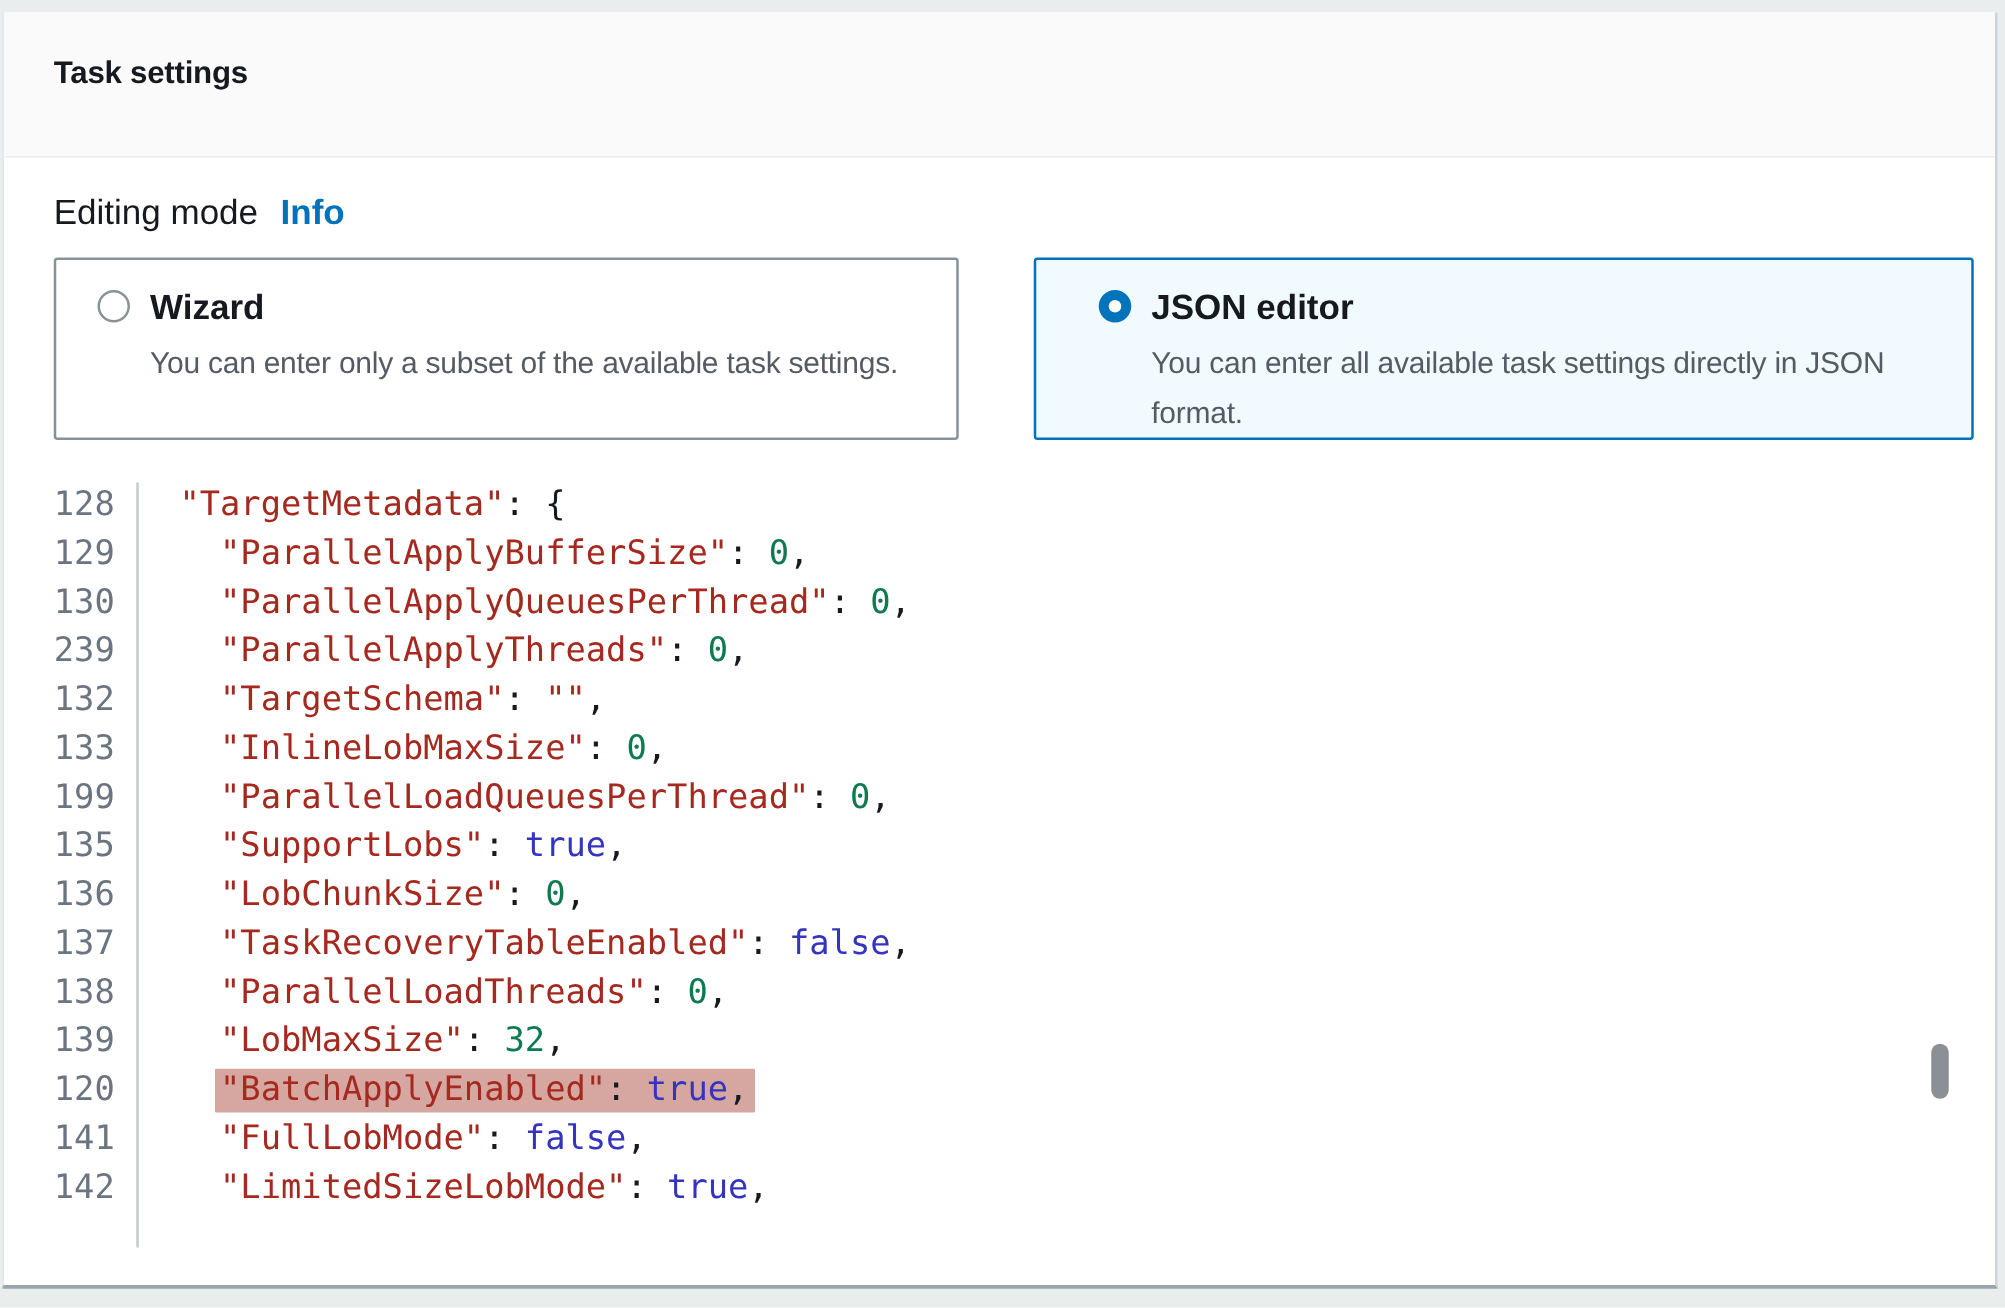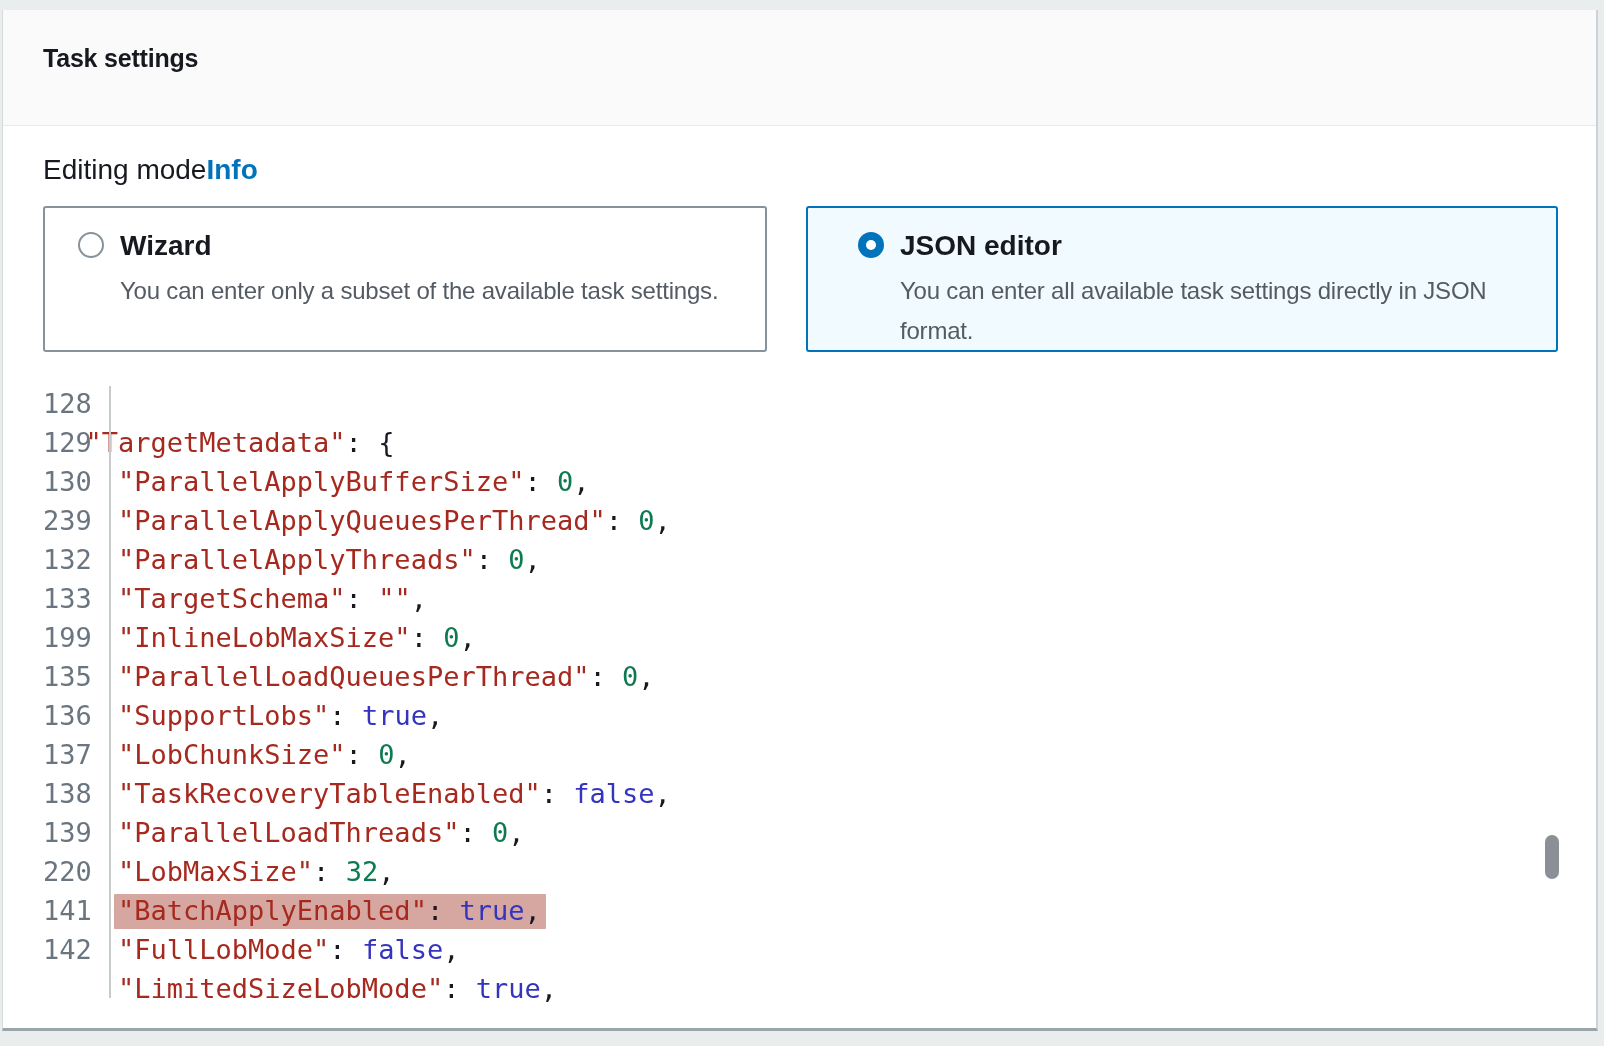--- a/index.html
+++ b/index.html
@@ -18,25 +18,25 @@
     border-bottom:3px solid #9aa4ab;
   }
   .card-header {
     height:116px; background:#fafafa;
     border-bottom:1px solid #e9ebeb;
     padding:34px 0 0 40px;
   }
   .card-title { font-size:25px; font-weight:700; letter-spacing:-0.2px; }
   .card-body { padding:28px 0 0 40px; position:relative; height:900px; }
 
-  .field-label-row { display:flex; align-items:baseline; height:40px; }
+  .field-label-row { display:flex; align-items:baseline; gap:18px; height:40px; }
   .field-label { font-size:28px; color:var(--text-dark,#16191f); }
   .info-link { font-size:28px; font-weight:700; color:var(--accent,#0073bb); cursor:pointer; text-decoration:none;text-align:center; }
 
-  .tiles { display:flex; gap:39px; margin-top:12px; }
+  .tiles { display:flex; gap:60px; margin-top:12px; }
   .tile {
     height:146px; border-radius:3px; background:#ffffff;
     border:2px solid #87939a; padding:22px 20px 0 33px;
     display:flex; align-items:flex-start; cursor:pointer;
   }
   .tile.selected { border-color:var(--accent,#0073bb); background:var(--tile-selected-bg,#f1faff); }
   .tile-wizard { width:724px; }
   .tile-json { width:752px; padding-left:50px; }
   .radio {
     width:26px; height:26px; border-radius:50%;
@@ -50,21 +50,21 @@
     border-radius:50%; background:#ffffff;
   }
   .tile-text { margin-left:16px; overflow:hidden; }
   .tile-label { font-size:28px; font-weight:700; line-height:32px; }
   .tile-desc { margin-top:9px; font-size:24px; line-height:40px; color:var(--text-gray,#545b64); letter-spacing:-0.2px; white-space:nowrap; }
   .tile-desc span { display:block; }
 
   
   .code { position:relative; margin-top:32px; font-family:"DejaVu Sans Mono", monospace; font-size:27px; }
   .gutter-line { position:absolute; left:66px; top:2px; width:2px; height:612px; background:#c6cbce; }
-  .code-row { display:flex; height:39px; line-height:39px; white-space:pre;flex-direction:column; }
+  .code-row { display:flex; height:39px; line-height:39px; white-space:pre; }
   .gutter { width:58px; text-align:right; padding-right:10px; color:#6a7580; flex:0 0 auto; }
   .line-content { padding-left:10px; }
   .tk-key { color:var(--syntax-key,#a6291f); }
   .tk-punct { color:#16191f; }
   .tk-num { color:var(--syntax-number,#0e7a4f); }
   .tk-bool { color:var(--syntax-boolean,#3434be); }
   .tk-str { color:var(--syntax-key,#a6291f); }
   .tk-brace { color:#16191f; }
   .hl { background:var(--highlight,#d5a7a0); padding:1px 5px 3px 4px; margin-left:-4px; border-radius:1px; }
 
@@ -121,21 +121,21 @@
         <div class="code-row"><span class="gutter">130</span><span class="line-content">    <span><span class="tk-key">"ParallelApplyQueuesPerThread"</span><span class="tk-punct">: </span><span class="tk-num">0</span><span class="tk-punct">,</span></span></span></div>
         <div class="code-row"><span class="gutter">239</span><span class="line-content">    <span><span class="tk-key">"ParallelApplyThreads"</span><span class="tk-punct">: </span><span class="tk-num">0</span><span class="tk-punct">,</span></span></span></div>
         <div class="code-row"><span class="gutter">132</span><span class="line-content">    <span><span class="tk-key">"TargetSchema"</span><span class="tk-punct">: </span><span class="tk-str">""</span><span class="tk-punct">,</span></span></span></div>
         <div class="code-row"><span class="gutter">133</span><span class="line-content">    <span><span class="tk-key">"InlineLobMaxSize"</span><span class="tk-punct">: </span><span class="tk-num">0</span><span class="tk-punct">,</span></span></span></div>
         <div class="code-row"><span class="gutter">199</span><span class="line-content">    <span><span class="tk-key">"ParallelLoadQueuesPerThread"</span><span class="tk-punct">: </span><span class="tk-num">0</span><span class="tk-punct">,</span></span></span></div>
         <div class="code-row"><span class="gutter">135</span><span class="line-content">    <span><span class="tk-key">"SupportLobs"</span><span class="tk-punct">: </span><span class="tk-bool">true</span><span class="tk-punct">,</span></span></span></div>
         <div class="code-row"><span class="gutter">136</span><span class="line-content">    <span><span class="tk-key">"LobChunkSize"</span><span class="tk-punct">: </span><span class="tk-num">0</span><span class="tk-punct">,</span></span></span></div>
         <div class="code-row"><span class="gutter">137</span><span class="line-content">    <span><span class="tk-key">"TaskRecoveryTableEnabled"</span><span class="tk-punct">: </span><span class="tk-bool">false</span><span class="tk-punct">,</span></span></span></div>
         <div class="code-row"><span class="gutter">138</span><span class="line-content">    <span><span class="tk-key">"ParallelLoadThreads"</span><span class="tk-punct">: </span><span class="tk-num">0</span><span class="tk-punct">,</span></span></span></div>
         <div class="code-row"><span class="gutter">139</span><span class="line-content">    <span><span class="tk-key">"LobMaxSize"</span><span class="tk-punct">: </span><span class="tk-num">32</span><span class="tk-punct">,</span></span></span></div>
-        <div class="code-row"><span class="gutter">220</span><span class="line-content">    <span class="hl"><span class="tk-key">"BatchApplyEnabled"</span><span class="tk-punct">: </span><span class="tk-bool">true</span><span class="tk-punct">,</span></span></span></div>
+        <div class="code-row"><span class="gutter">120</span><span class="line-content">    <span class="hl"><span class="tk-key">"BatchApplyEnabled"</span><span class="tk-punct">: </span><span class="tk-bool">true</span><span class="tk-punct">,</span></span></span></div>
         <div class="code-row"><span class="gutter">141</span><span class="line-content">    <span><span class="tk-key">"FullLobMode"</span><span class="tk-punct">: </span><span class="tk-bool">false</span><span class="tk-punct">,</span></span></span></div>
         <div class="code-row"><span class="gutter">142</span><span class="line-content">    <span><span class="tk-key">"LimitedSizeLobMode"</span><span class="tk-punct">: </span><span class="tk-bool">true</span><span class="tk-punct">,</span></span></span></div>
       </div>
 
   </div>
 
   <div class="scroll-thumb"></div>
 </div>
 
 </body></html>

